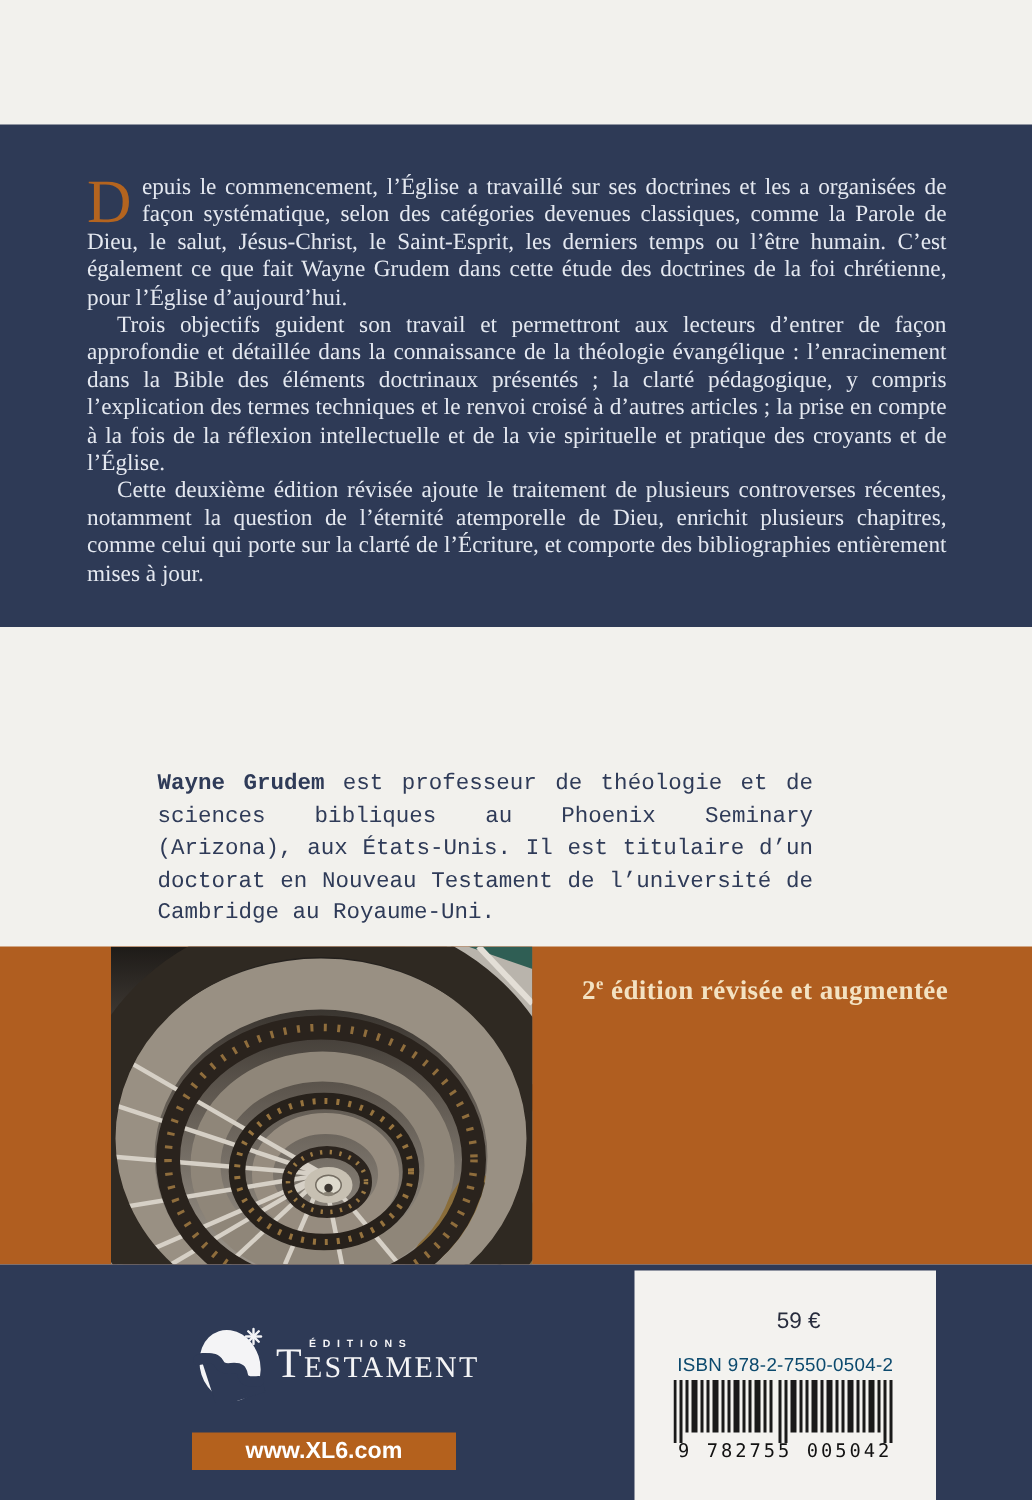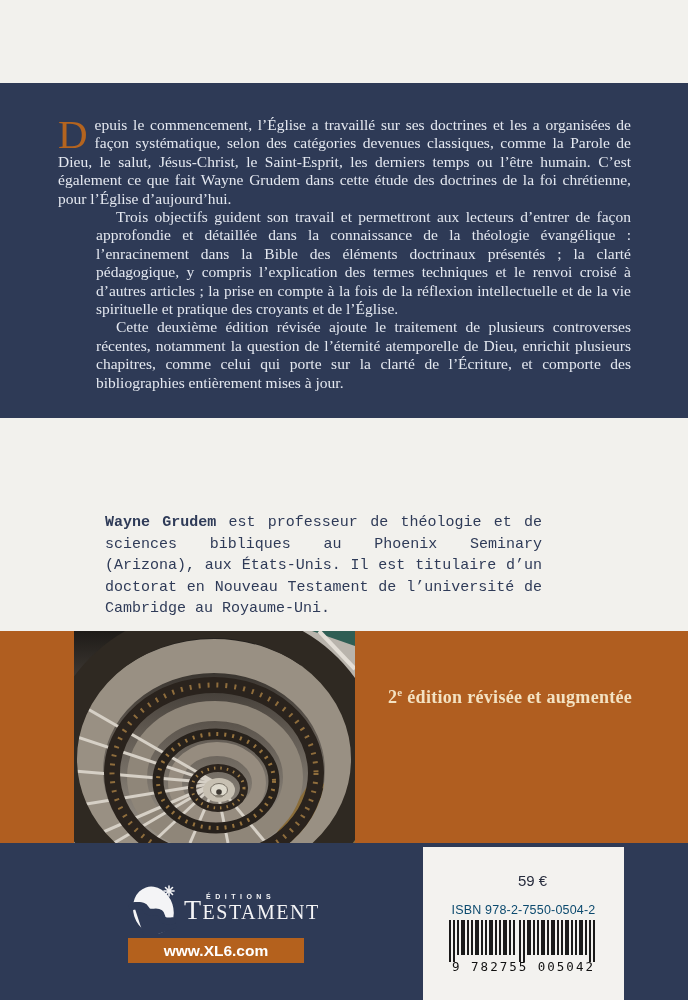--- a/index.html
+++ b/index.html
@@ -11,61 +11,61 @@
   
   .navy-block{
     position:absolute;left:0;top:83px;width:688px;height:335px;
     background:#2e3a56;box-sizing:border-box;
     padding:33px 57px 0 58px;
   }
   .synopsis p{
     margin:0;color:#e4e8f0;font-size:15.5px;line-height:18.4px;
     text-align:justify;
   }
-  .synopsis p.indent{text-indent:20px;margin-left:38px;}
+  .synopsis p.indent{text-indent:20px;}
   .dropcap{
     float:left;color:#b4641f;font-size:41px;line-height:31px;
     padding:3px 7px 0 0;
   }
   
   .bio{
     position:absolute;left:105px;top:497px;width:437px;
     color:#2f3b58;font-size:15px;line-height:21.6px;text-align:justify;font-family:Liberation Mono, monospace;
   }
   .bio .author{font-weight:bold;}
   
   .orange-band{
     position:absolute;left:0;top:631px;width:688px;height:212px;
     background:#b05e20;
   }
   .photo{
     position:absolute;left:74px;top:0;width:281px;height:212px;overflow:hidden;
   }
   .badge{
     position:absolute;left:388px;top:19px;color:#f3e2c2;
-    font-size:18px;font-weight:bold;letter-spacing:0.3px;margin-top:36px;
+    font-size:18px;font-weight:bold;letter-spacing:0.3px;
   }
   .badge sup{font-size:11px;}
   
   .footer{
     position:absolute;left:0;top:843px;width:688px;height:157px;
     background:#2e3a56;
   }
   .logo-mark{position:absolute;left:126px;top:39px;width:56px;height:53px;}
   .editions{
     position:absolute;left:206px;top:50px;color:#f5f5f7;
     font-family:"Liberation Sans",sans-serif;font-size:7px;font-weight:bold;
     letter-spacing:4.5px;
   }
   .publisher-name{
     position:absolute;left:184px;top:52px;color:#f4f4f6;
     font-size:28px;font-variant:small-caps;letter-spacing:1.5px;line-height:30px;
   }
   .www-btn{
-    position:absolute;left:128px;top:95px;width:176px;height:25px;
+    position:absolute;left:128px;top:112px;width:176px;height:25px;
     background:#b4611d;color:#ffffff;
     font-family:"Liberation Sans",sans-serif;font-size:15.5px;font-weight:bold;
     display:flex;align-items:center;justify-content:center;cursor:pointer;
   }
   
   .barcode-box{
     position:absolute;left:423px;top:4px;width:201px;height:153px;
     background:#f3f2ef;text-align:center;
     font-family:"Liberation Sans",sans-serif;
   }

